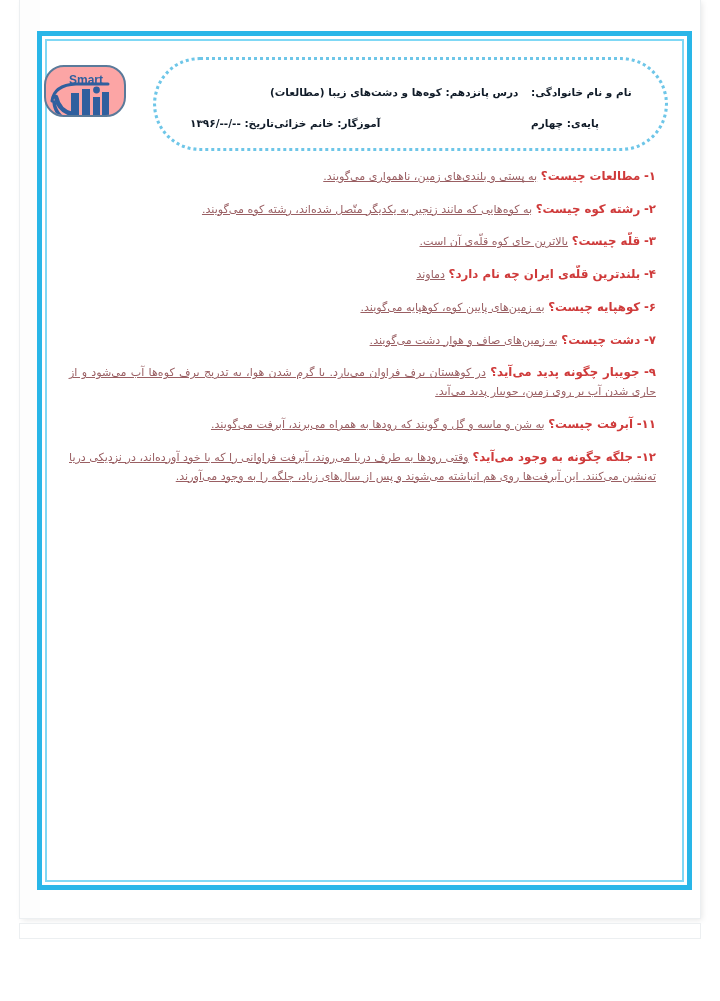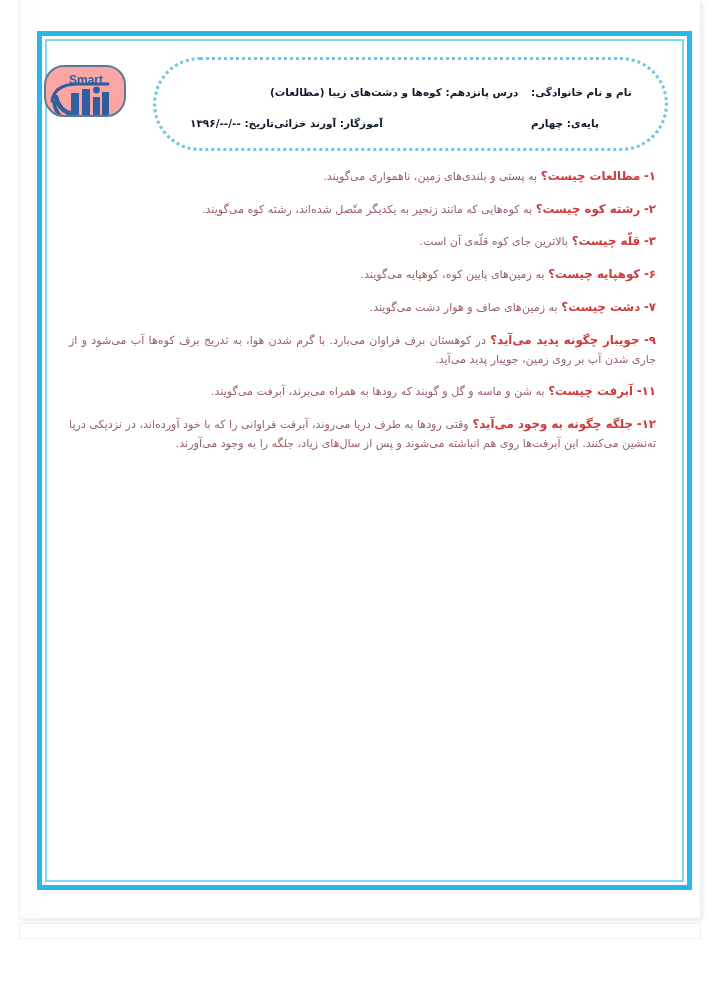--- a/index.html
+++ b/index.html
@@ -158,20 +158,21 @@
   }
   .q-text {
     font-weight: bold;
     color: #cf3a3a;
     font-size: 11.8px;
   }
   .a-text {
     color: #9a5f63;
     font-size: 11.1px;
     font-weight: normal;
+    text-decoration: underline;
   }
 </style>
 </head>
 <body>
 
 <div class="sheet">
   <div class="sheet-strip-left"></div>
 
   <div class="frame-outer">
     <div class="frame-inner">
@@ -200,21 +201,21 @@
             <div class="info-grid">
 
               <div class="info-row">
                 <div class="info-cell-right">نام و نام خانوادگی:</div>
                 <div class="info-cell-mid">درس پانزدهم: کوه‌ها و دشت‌های زیبا (مطالعات)</div>
                 <div class="info-cell-left"></div>
               </div>
 
               <div class="info-row">
                 <div class="info-cell-right">پایه‌ی: چهارم</div>
-                <div class="info-cell-mid">آموزگار: آورند خزائی</div>
+                <div class="info-cell-mid">آموزگار: خانم خزائی</div>
                 <div class="info-cell-left">تاریخ:  --/--/۱۳۹۶</div>
               </div>
 
             </div>
           </div>
         </div>
 
         <div class="qa-list">
 
           <div class="qa-item centered">
@@ -228,20 +229,25 @@
             <span class="q-text">رشته کوه چیست؟</span>
             <span class="a-text">به کوه‌هایی که مانند زنجیر به یکدیگر متّصل شده‌اند، رشته کوه می‌گویند.</span>
           </div>
 
           <div class="qa-item centered">
             <span class="q-num">۳-</span>
             <span class="q-text">قلّه چیست؟</span>
             <span class="a-text">بالاترین جای کوه قلّه‌ی آن است.</span>
           </div>
 
+          <div class="qa-item centered">
+            <span class="q-num">۴-</span>
+            <span class="q-text">بلندترین قلّه‌ی ایران چه نام دارد؟</span>
+            <span class="a-text">دماوند</span>
+          </div>
 
 
           <div class="qa-item centered">
             <span class="q-num">۶-</span>
             <span class="q-text">کوهپایه چیست؟</span>
             <span class="a-text">به زمین‌های پایین کوه، کوهپایه می‌گویند.</span>
           </div>
 
           <div class="qa-item centered">
             <span class="q-num">۷-</span>

